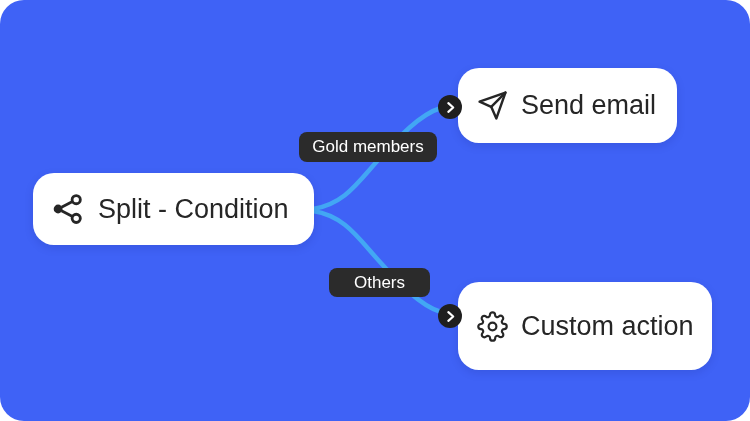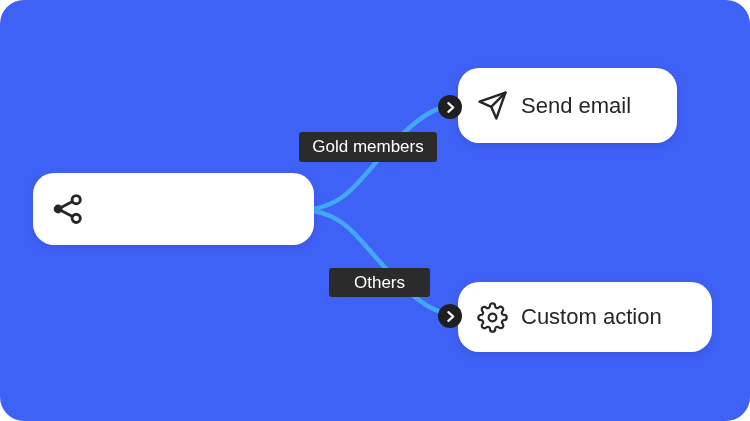--- a/index.html
+++ b/index.html
@@ -26,30 +26,30 @@
   .connectors path{fill:none;stroke:var(--connector);stroke-width:4.5;stroke-linecap:round;}
   .node{
     position:absolute;z-index:3;
     background:var(--card-bg);
     border-radius:21px;
     display:flex;align-items:center;
     color:var(--card-text);
     box-shadow:0 3px 10px rgba(10,20,80,0.12);
     cursor:pointer;
   }
-  .node .label{font-size:22px;line-height:1;white-space:nowrap;color:var(--card-text);}
+  .node .label{font-size:27px;line-height:1;white-space:nowrap;color:var(--card-text);}
   .node .nicon{display:flex;align-items:center;justify-content:center;color:var(--card-text);}
   .node-split{left:33px;top:173px;width:281px;height:72px;padding-left:18px;gap:13px;}
   .node-send{left:458px;top:68px;width:219px;height:75px;padding-left:19px;gap:13px;}
-  .node-custom{left:458px;top:282px;width:254px;height:70px;padding-left:19px;gap:13px;align-items:center;}
+  .node-custom{left:458px;top:282px;width:254px;height:88px;padding-left:19px;gap:13px;align-items:center;}
   .pill{
     position:absolute;z-index:2;
     background:var(--pill-bg);
     color:var(--pill-text);
-    border-radius:3px;
+    border-radius:8px;
     display:flex;align-items:center;justify-content:center;
     font-size:17px;white-space:nowrap;
     cursor:pointer;
   }
   .pill-gold{left:299px;top:132px;width:138px;height:30px;}
   .pill-others{left:329px;top:268px;width:101px;height:29px;}
   .port{
     position:absolute;z-index:4;
     width:24px;height:24px;border-radius:50%;
     background:var(--port-bg);
@@ -82,20 +82,21 @@
     <div class="node node-split">
       <span class="nicon">
         <svg width="34" height="34" viewBox="0 0 24 24" fill="none" stroke="currentColor" stroke-width="2">
           <circle cx="5" cy="12" r="3.1" fill="currentColor" stroke="none"></circle>
           <circle cx="17.8" cy="5.4" r="2.9"></circle>
           <circle cx="17.8" cy="18.6" r="2.9"></circle>
           <line x1="7.4" y1="10.7" x2="15.2" y2="6.7"></line>
           <line x1="7.4" y1="13.3" x2="15.2" y2="17.3"></line>
         </svg>
       </span>
+      <span class="label">Split - Condition</span>
     </div>
 
     <div class="node node-send">
       <span class="nicon">
         <svg width="31" height="31" viewBox="0 0 24 24" fill="none" stroke="currentColor" stroke-width="1.9" stroke-linejoin="round" stroke-linecap="round">
           <path d="M22 2 L11 13"></path>
           <path d="M22 2 L15 22 L11 13 L2 9 Z"></path>
         </svg>
       </span>
       <span class="label">Send email</span>

